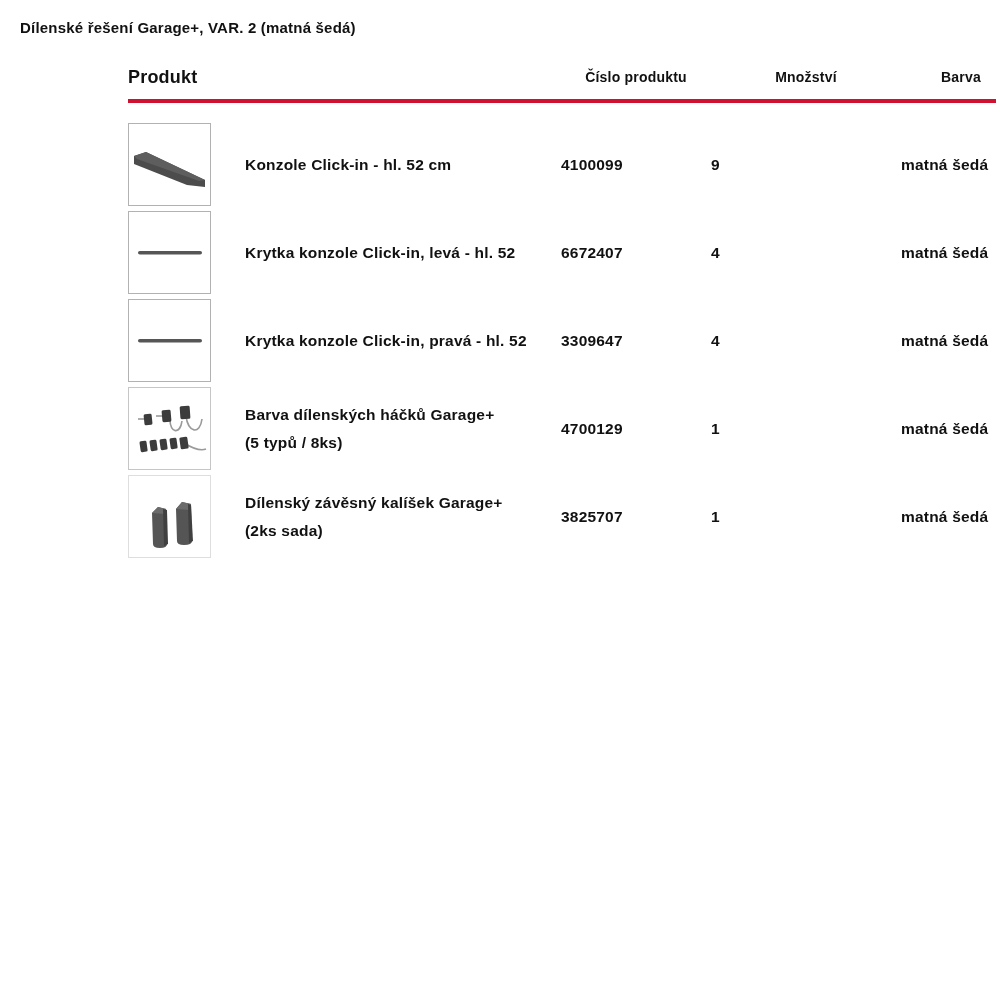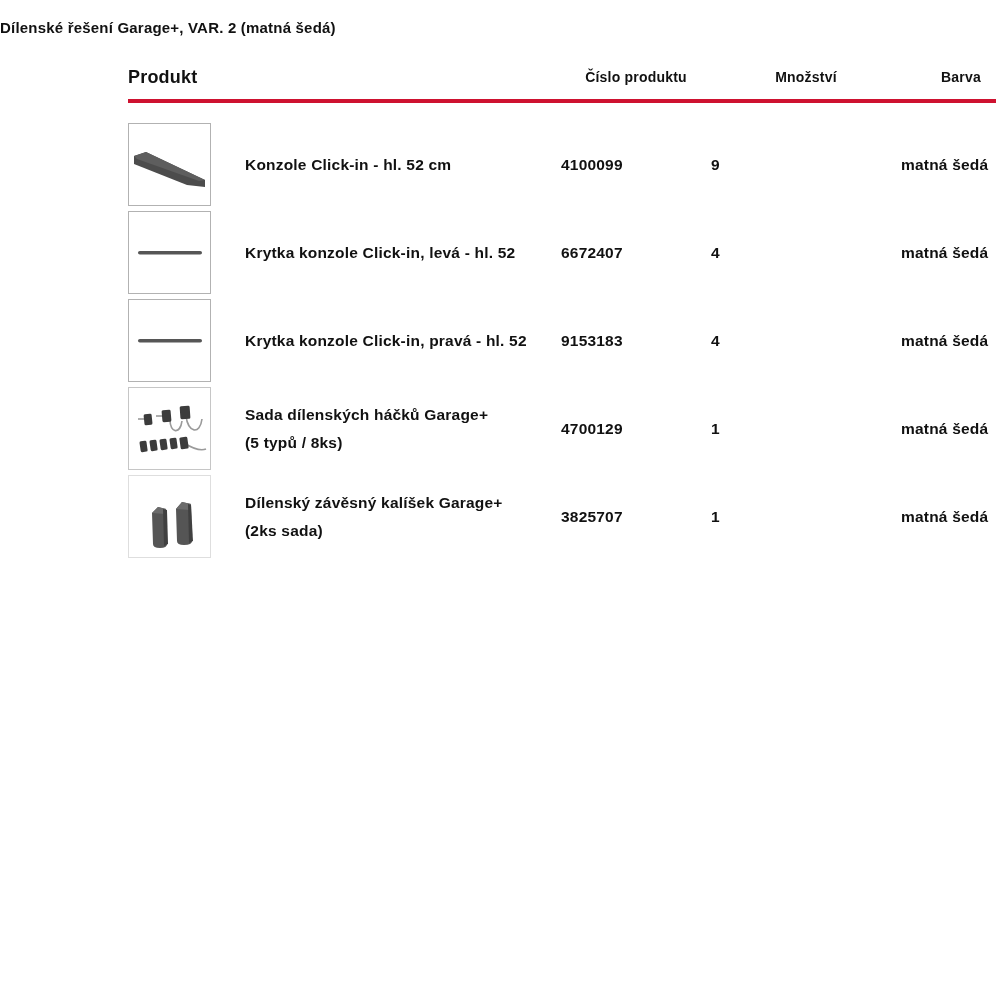--- a/index.html
+++ b/index.html
@@ -13,21 +13,21 @@
     -webkit-font-smoothing: antialiased;
   }
   .page {
     position: relative;
     width: 1000px;
     height: 1000px;
     overflow: hidden;
   }
   .title {
     position: absolute;
-    left: 0;
+    left: 20px;
     top: 19px;
     font-size: 15px;
     font-weight: 700;
     letter-spacing: 0.2px;
     color: #111111;
   }
   .table {
     position: absolute;
     left: 82px;
     top: 64px;
@@ -156,21 +156,21 @@
 
       <svg data-img="strip" viewBox="0 0 81 81" xmlns="http://www.w3.org/2000/svg">
         <rect x="9" y="39" width="64" height="3.6" rx="1.8" fill="#565656"></rect>
       </svg>
 
     </div>
     <div class="name-cell">
       <div class="name">Krytka konzole Click-in, pravá - hl. 52</div>
 
     </div>
-    <div class="num">9153183</div>
+    <div class="num">3309647</div>
     <div class="qty">4</div>
     <div class="colorcell">matná šedá</div>
   </div>
 
   <div class="row">
     <div class="thumb thumb-hooks">
 
       <svg data-img="hooks" viewBox="0 0 81 81" xmlns="http://www.w3.org/2000/svg">
         <g stroke="#9a9a9a" stroke-width="1.6" fill="none">
           <line x1="9" y1="31" x2="17" y2="31"></line>
@@ -186,21 +186,21 @@
           <rect x="11" y="53" width="7" height="11" rx="1.5" transform="rotate(-8 14 58)"></rect>
           <rect x="21" y="52" width="7" height="11" rx="1.5" transform="rotate(-8 24 57)"></rect>
           <rect x="31" y="51" width="7" height="11" rx="1.5" transform="rotate(-8 34 56)"></rect>
           <rect x="41" y="50" width="7" height="11" rx="1.5" transform="rotate(-8 44 55)"></rect>
           <rect x="51" y="49" width="8" height="12" rx="1.5" transform="rotate(-8 55 55)"></rect>
         </g>
       </svg>
 
     </div>
     <div class="name-cell">
-      <div class="name">Sada dílenských háčků Garage+</div>
+      <div class="name">Barva dílenských háčků Garage+</div>
       <div class="name2">(5 typů / 8ks)</div>
     </div>
     <div class="num">4700129</div>
     <div class="qty">1</div>
     <div class="colorcell">matná šedá</div>
   </div>
 
   <div class="row">
     <div class="thumb thumb-cups">
 

